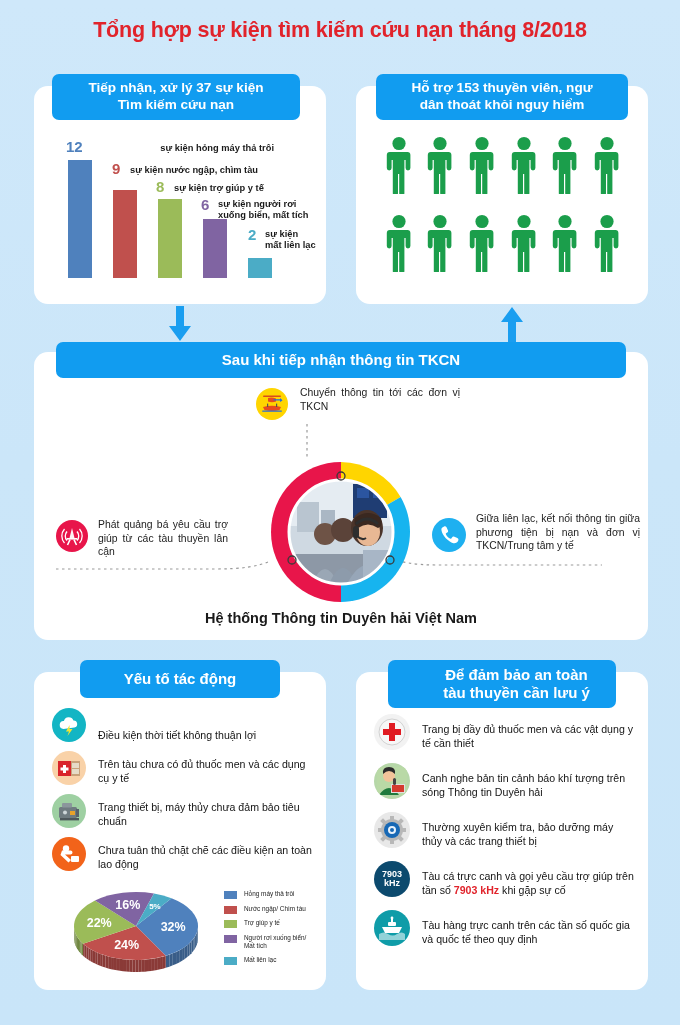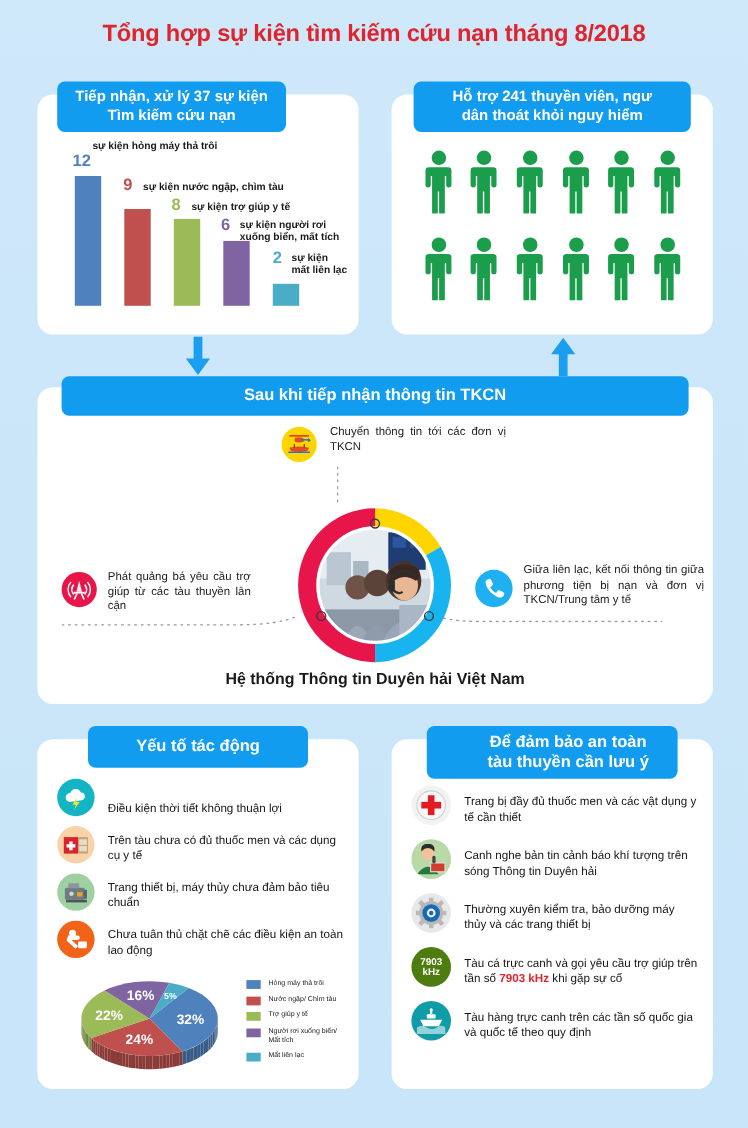--- a/index.html
+++ b/index.html
@@ -93,38 +93,38 @@
 <body>
 
 <div id="page">
 
   <div class="main-title">Tổng hợp sự kiện tìm kiếm cứu nạn tháng 8/2018</div>
 
   <div class="card" style="left:34px; top:86px; width:292px; height:218px;text-decoration:underline;">
     <div id="barchart" style="position:absolute; left:0; top:0; width:100%; height:100%;">
         <div class="bar" style="left: 34px; width: 24px; height: 118px; top: 74px; bottom: auto; background: rgb(79, 129, 189);"></div>
         <div class="bar-num" style="left: 32px; top: 52px; color: rgb(79, 129, 189);">12</div>
-        <div class="bar-lbl" style="left: 50px; top: 41px; width: 190px;">sự kiện hỏng máy thả trôi</div>
+        <div class="bar-lbl" style="left: 50px; top: 57px; width: 190px; text-align: right;">sự kiện hỏng máy thả trôi</div>
         <div class="bar" style="left: 79px; width: 24px; height: 88.5px; top: 103.5px; bottom: auto; background: rgb(192, 80, 77);"></div>
         <div class="bar-num" style="left: 78px; top: 74px; color: rgb(192, 80, 77);">9</div>
         <div class="bar-lbl" style="left: 96px; top: 79px; width: 170px;">sự kiện nước ngập, chìm tàu</div>
         <div class="bar" style="left: 124px; width: 24px; height: 78.6667px; top: 113.333px; bottom: auto; background: rgb(155, 187, 89);"></div>
         <div class="bar-num" style="left: 122px; top: 92px; color: rgb(155, 187, 89);">8</div>
         <div class="bar-lbl" style="left: 140px; top: 97px; width: 140px;">sự kiện trợ giúp y tế</div>
         <div class="bar" style="left: 169px; width: 24px; height: 59px; top: 133px; bottom: auto; background: rgb(128, 100, 162);"></div>
         <div class="bar-num" style="left: 167px; top: 110px; color: rgb(128, 100, 162);">6</div>
         <div class="bar-lbl" style="left: 184px; top: 113px; width: 100px;">sự kiện người rơi
 xuống biển, mất tích</div>
         <div class="bar" style="left: 214px; width: 24px; height: 19.6667px; top: 172.333px; bottom: auto; background: rgb(75, 172, 198);"></div>
         <div class="bar-num" style="left: 214px; top: 140px; color: rgb(75, 172, 198);">2</div>
         <div class="bar-lbl" style="left: 231px; top: 143px; width: 70px;">sự kiện
 mất liên lạc</div>
       </div>
   </div>
-  <div class="pill" style="left:52px; top:74px; width:208px; height:46px; font-size:13.6px;">
+  <div class="pill" style="left:52px; top:74px; width:248px; height:46px; font-size:13.6px;">
     <span style="white-space:pre-line;">Tiếp nhận, xử lý 37 sự kiện
 Tìm kiếm cứu nạn</span>
   </div>
 
   <div class="card" style="left:356px; top:86px; width:292px; height:218px;">
     <div class="people-grid" id="people" style="left:26px; top:50px; width:242px;">
         <div><svg width="26" height="58" viewBox="0 0 26 58">
       <circle cx="13" cy="7.5" r="6.6" fill="#1b9e4b"></circle>
       <path d="M4.6 16 h16.8 a3 3 0 0 1 3 3 v13 a2.4 2.4 0 0 1 -4.8 0 v-8 h-1.2 v33 a2.6 2.6 0 0 1 -5.2 0 v-19 h-1.2 v19 a2.6 2.6 0 0 1 -5.2 0 v-33 h-1.2 v8 a2.4 2.4 0 0 1 -4.8 0 v-13 a3 3 0 0 1 3 -3 z" fill="#1b9e4b"></path>
     </svg></div>
@@ -168,21 +168,21 @@
       <circle cx="13" cy="7.5" r="6.6" fill="#1b9e4b"></circle>
       <path d="M4.6 16 h16.8 a3 3 0 0 1 3 3 v13 a2.4 2.4 0 0 1 -4.8 0 v-8 h-1.2 v33 a2.6 2.6 0 0 1 -5.2 0 v-19 h-1.2 v19 a2.6 2.6 0 0 1 -5.2 0 v-33 h-1.2 v8 a2.4 2.4 0 0 1 -4.8 0 v-13 a3 3 0 0 1 3 -3 z" fill="#1b9e4b"></path>
     </svg></div>
         <div><svg width="26" height="58" viewBox="0 0 26 58">
       <circle cx="13" cy="7.5" r="6.6" fill="#1b9e4b"></circle>
       <path d="M4.6 16 h16.8 a3 3 0 0 1 3 3 v13 a2.4 2.4 0 0 1 -4.8 0 v-8 h-1.2 v33 a2.6 2.6 0 0 1 -5.2 0 v-19 h-1.2 v19 a2.6 2.6 0 0 1 -5.2 0 v-33 h-1.2 v8 a2.4 2.4 0 0 1 -4.8 0 v-13 a3 3 0 0 1 3 -3 z" fill="#1b9e4b"></path>
     </svg></div>
       </div>
   </div>
   <div class="pill" style="left:376px; top:74px; width:252px; height:46px; font-size:13.6px;">
-    <span style="white-space:pre-line;">Hỗ trợ 241 thuyền viên, ngư
+    <span style="white-space:pre-line;">Hỗ trợ 153 thuyền viên, ngư
 dân thoát khỏi nguy hiểm</span>
   </div>
 
   <div class="arrow" style="left:166px; top:306px;">
     <svg width="28" height="36" viewBox="0 0 28 36">
         <path d="M10 0 h8 v20 h7 L14 35 3 20 h7 z" fill="#1a9ef0"></path>
       </svg>
   </div>
   <div class="arrow" style="left:498px; top:306px;">
     <svg width="28" height="36" viewBox="0 0 28 36">
@@ -482,21 +482,21 @@
         <rect x="3" y="20" width="4" height="5" transform="rotate(45 5 23)"></rect>
               </g>
         <circle cx="14" cy="14" r="8" fill="#1768b5"></circle>
         <circle cx="14" cy="14" r="4" fill="#e8f2fb"></circle>
         <circle cx="14" cy="14" r="2" fill="#1768b5"></circle>
             </svg>
           </span>
       <span class="btext">Thường xuyên kiểm tra, bảo dưỡng máy thủy và các trang thiết bị</span>
         </div>
         <div class="brow" style="margin-bottom: 13px;">
-          <span class="bicon" style="background:#4d7c0f; width:36px; height:36px; flex:0 0 36px;">
+          <span class="bicon" style="background:#0c4a6e; width:36px; height:36px; flex:0 0 36px;">
             <div style="color:#fff;font-weight:bold;font-size:9px;line-height:1.05;text-align:center;white-space:pre-line;">7903
 kHz</div>
           </span>
       <span class="btext">Tàu cá trực canh và gọi yêu cầu trợ giúp trên tần số <span class="hl">7903 kHz</span> khi gặp sự cố</span>
         </div>
         <div class="brow" style="margin-bottom: 13px;">
           <span class="bicon" style="background:#0f9ca8; width:36px; height:36px; flex:0 0 36px;">
             <svg width="26" height="24" viewBox="0 0 26 24">
         <rect x="12" y="2" width="2" height="4" fill="#fff"></rect>
         <circle cx="13" cy="2" r="1.4" fill="#fff"></circle>

